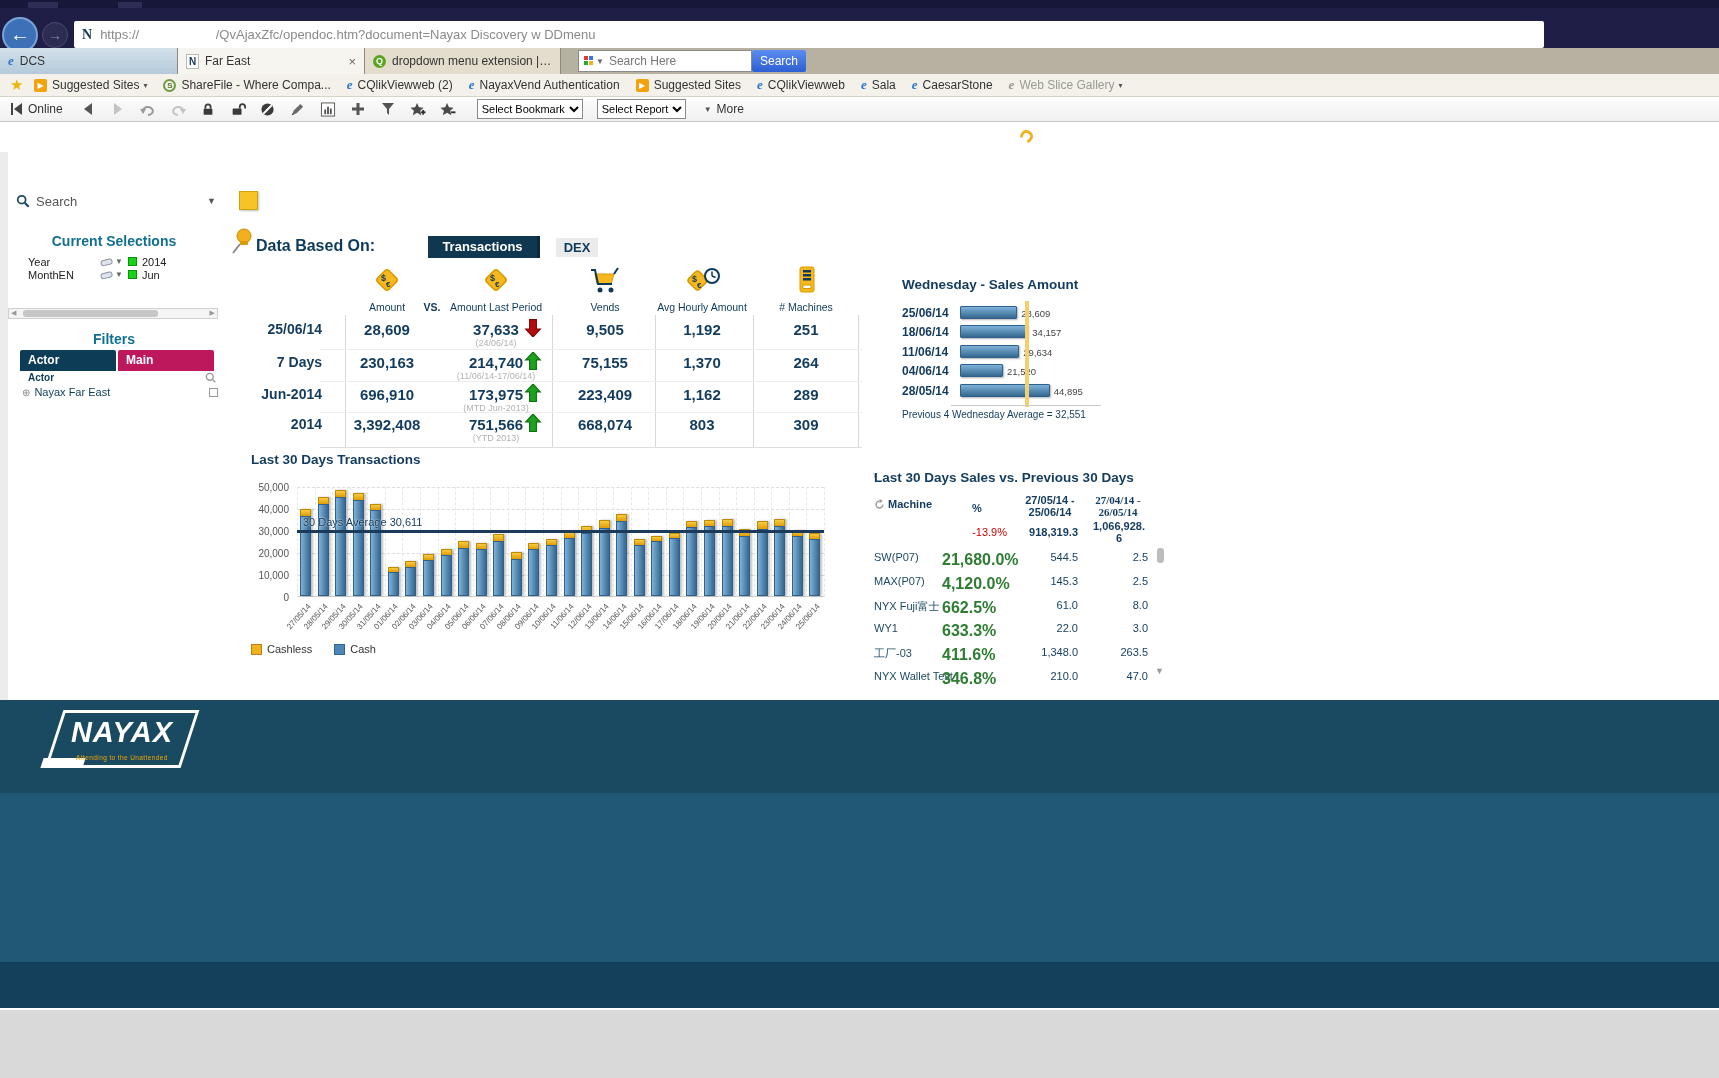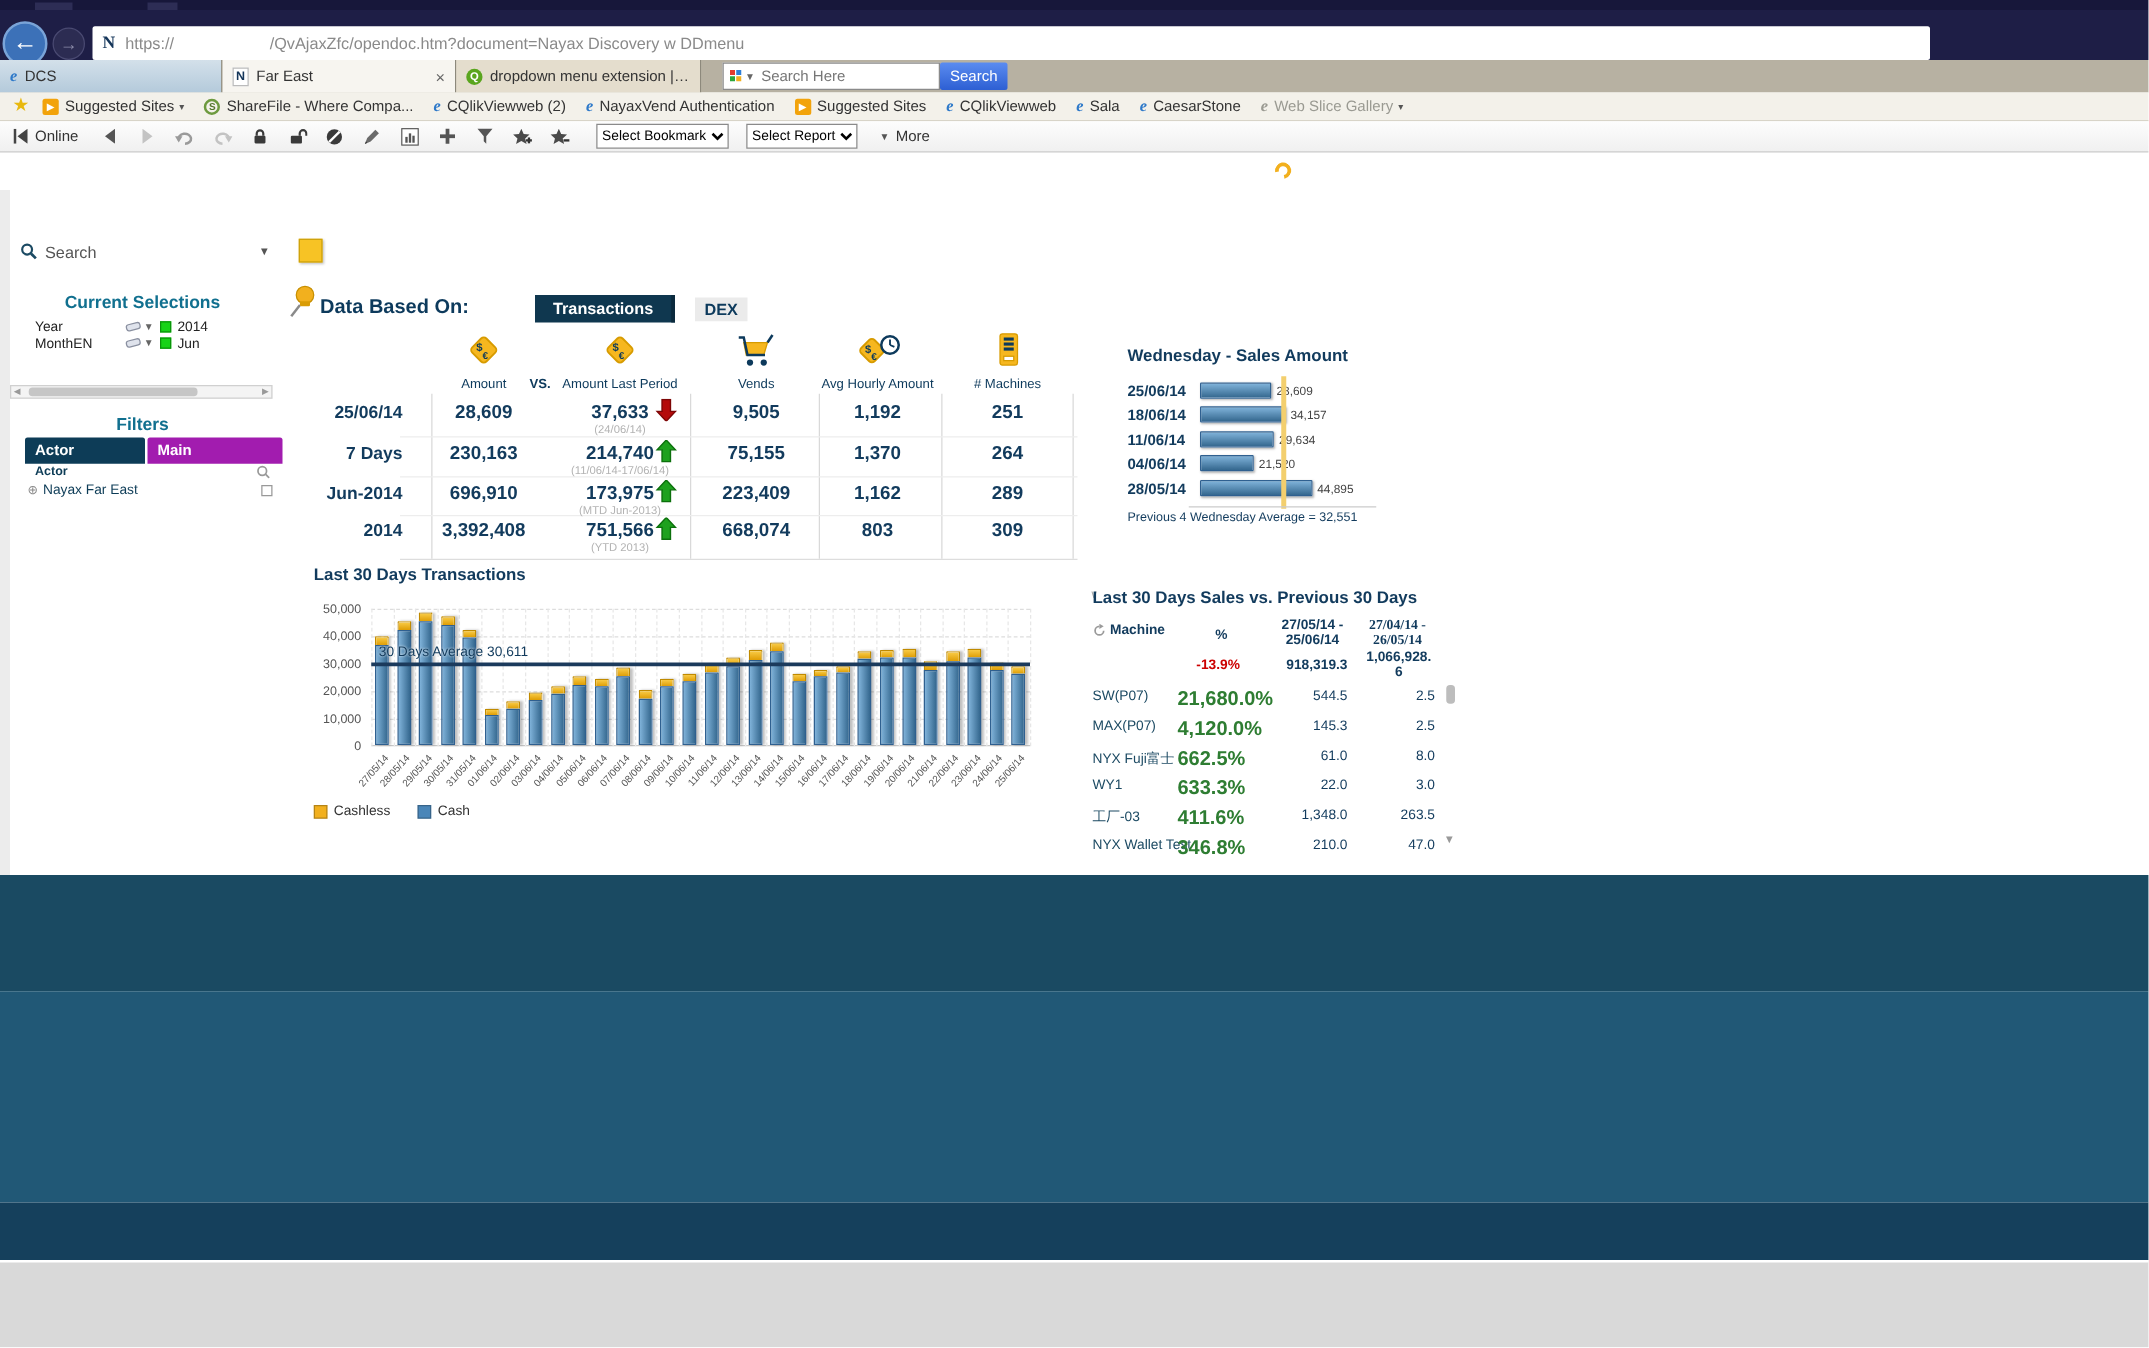--- a/index.html
+++ b/index.html
@@ -106,21 +106,21 @@
     margin-right:5px; }
   .cs-value { font-size:11px; color:#222; }
   #sb-hscroll { left:8px; top:308px; width:210px; height:11px; background:#f4f4f4;
     border:1px solid #d0d0d0; }
   #sb-hscroll .thumb { position:absolute; left:14px; top:1px; width:135px; height:7px;
     background:#c6c6c6; border-radius:3px; cursor:pointer; }
   #sb-hscroll .ar { position:absolute; top:0; font-size:7px; color:#999; cursor:pointer; }
   .f-tab { position:absolute; top:350px; height:21px; color:#fff; font-weight:bold;
     font-size:12px; padding:3px 0 0 8px; cursor:pointer; }
   #f-tab-actor { left:20px; width:96px; background:#0d3c57; border-radius:2px 2px 0 0; }
-  #f-tab-main { left:118px; width:108px; background:#a21caf; border-radius:2px 2px 0 0; }
+  #f-tab-main { left:118px; width:96px; background:#be185d; border-radius:2px 2px 0 0; }
   #actor-head { left:28px; top:372px; width:188px; display:flex; align-items:center; }
   #actor-head .lbl { font-size:10px; font-weight:bold; color:#0d3c57; flex:1; }
   #actor-row { left:22px; top:386px; width:196px; display:flex; align-items:center;
     cursor:pointer; }
   #actor-row .plus { font-size:10px; color:#8a8a8a; margin-right:4px; }
   #actor-row .lbl { font-size:11px; color:#0d3c57; flex:1; }
   #actor-row .chk { width:9px; height:9px; border:1px solid #999; background:#fff; }
 
   
   #yellow-note { left:239px; top:191px; width:19px; height:19px; background:#f7c325;
@@ -200,22 +200,22 @@
   #mtable { left:872px; top:470px; width:300px; height:215px; }
   #mt-title { position:absolute; left:2px; top:0; font-size:13.5px; font-weight:bold;
     color:#123b5d; }
   .mh { position:absolute; font-size:11px; font-weight:bold; color:#123b5d; }
   #mh-machine { left:2px; top:28px; display:flex; align-items:center; cursor:pointer; }
   #mh-machine svg { margin-right:3px; }
   #mh-pct { left:80px; top:32px; width:50px; text-align:center; cursor:pointer; }
   #mh-sort { left:130px; top:32px; font-size:9px; color:#aaa; font-weight:normal; }
   #mh-p1 { left:146px; top:24px; width:64px; text-align:center; line-height:12px; }
   #mh-p2 { left:214px; top:24px; width:64px; text-align:center; line-height:12px;font-family:Liberation Serif, serif; }
-  #mt-totpct { position:absolute; left:70px; top:56px; width:65px; text-align:center;
-    font-size:11px; font-weight:bold; color:#cc0000; }
+  #mt-totpct { position:absolute; left:70px; top:56px; width:65px; text-align:right;
+    font-size:11px; font-weight:normal; color:#cc0000; }
   #mt-totp1 { position:absolute; left:140px; top:56px; width:66px; text-align:right;
     font-size:11px; font-weight:bold; color:#123b5d; }
   #mt-totp2 { position:absolute; left:218px; top:50px; width:58px; text-align:center;
     font-size:11px; font-weight:bold; color:#123b5d; line-height:12px;
     word-break:break-all; }
   .m-row { position:absolute; left:0; width:280px; height:18px; }
   .m-name { position:absolute; left:2px; font-size:11px; color:#1c4a63; cursor:pointer;
     white-space:nowrap; }
   .m-pct { position:absolute; left:70px; width:65px; text-align:left; font-size:16px;
     font-weight:bold; color:#2e7d32; }
@@ -911,14 +911,20 @@
         </div>
       </div>
     <div id="mt-thumb"></div>
     <div id="mt-down">▼</div>
   </div>
 
   <div class="abs" id="band1"></div>
   <div class="abs" id="band2"></div>
   <div class="abs" id="band3"></div>
   <div class="abs" id="band4"></div>
+  <div class="abs" id="logo">
+    <div id="logo-skew"></div>
+    <div id="logo-wedge"></div>
+    <div id="logo-text">NAYAX</div>
+    <div id="logo-tagline">Attending to the Unattended</div>
+  </div>
 
 </div>
 
 </body></html>

